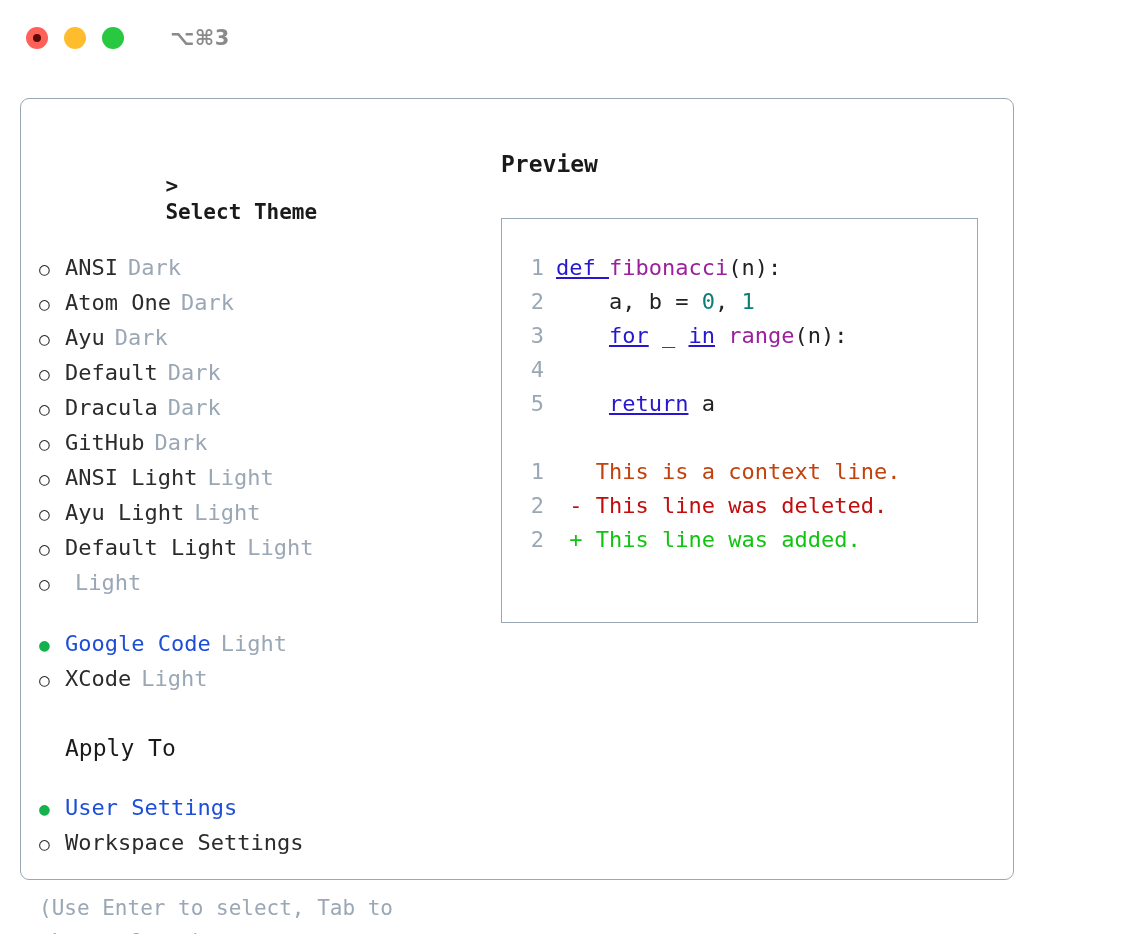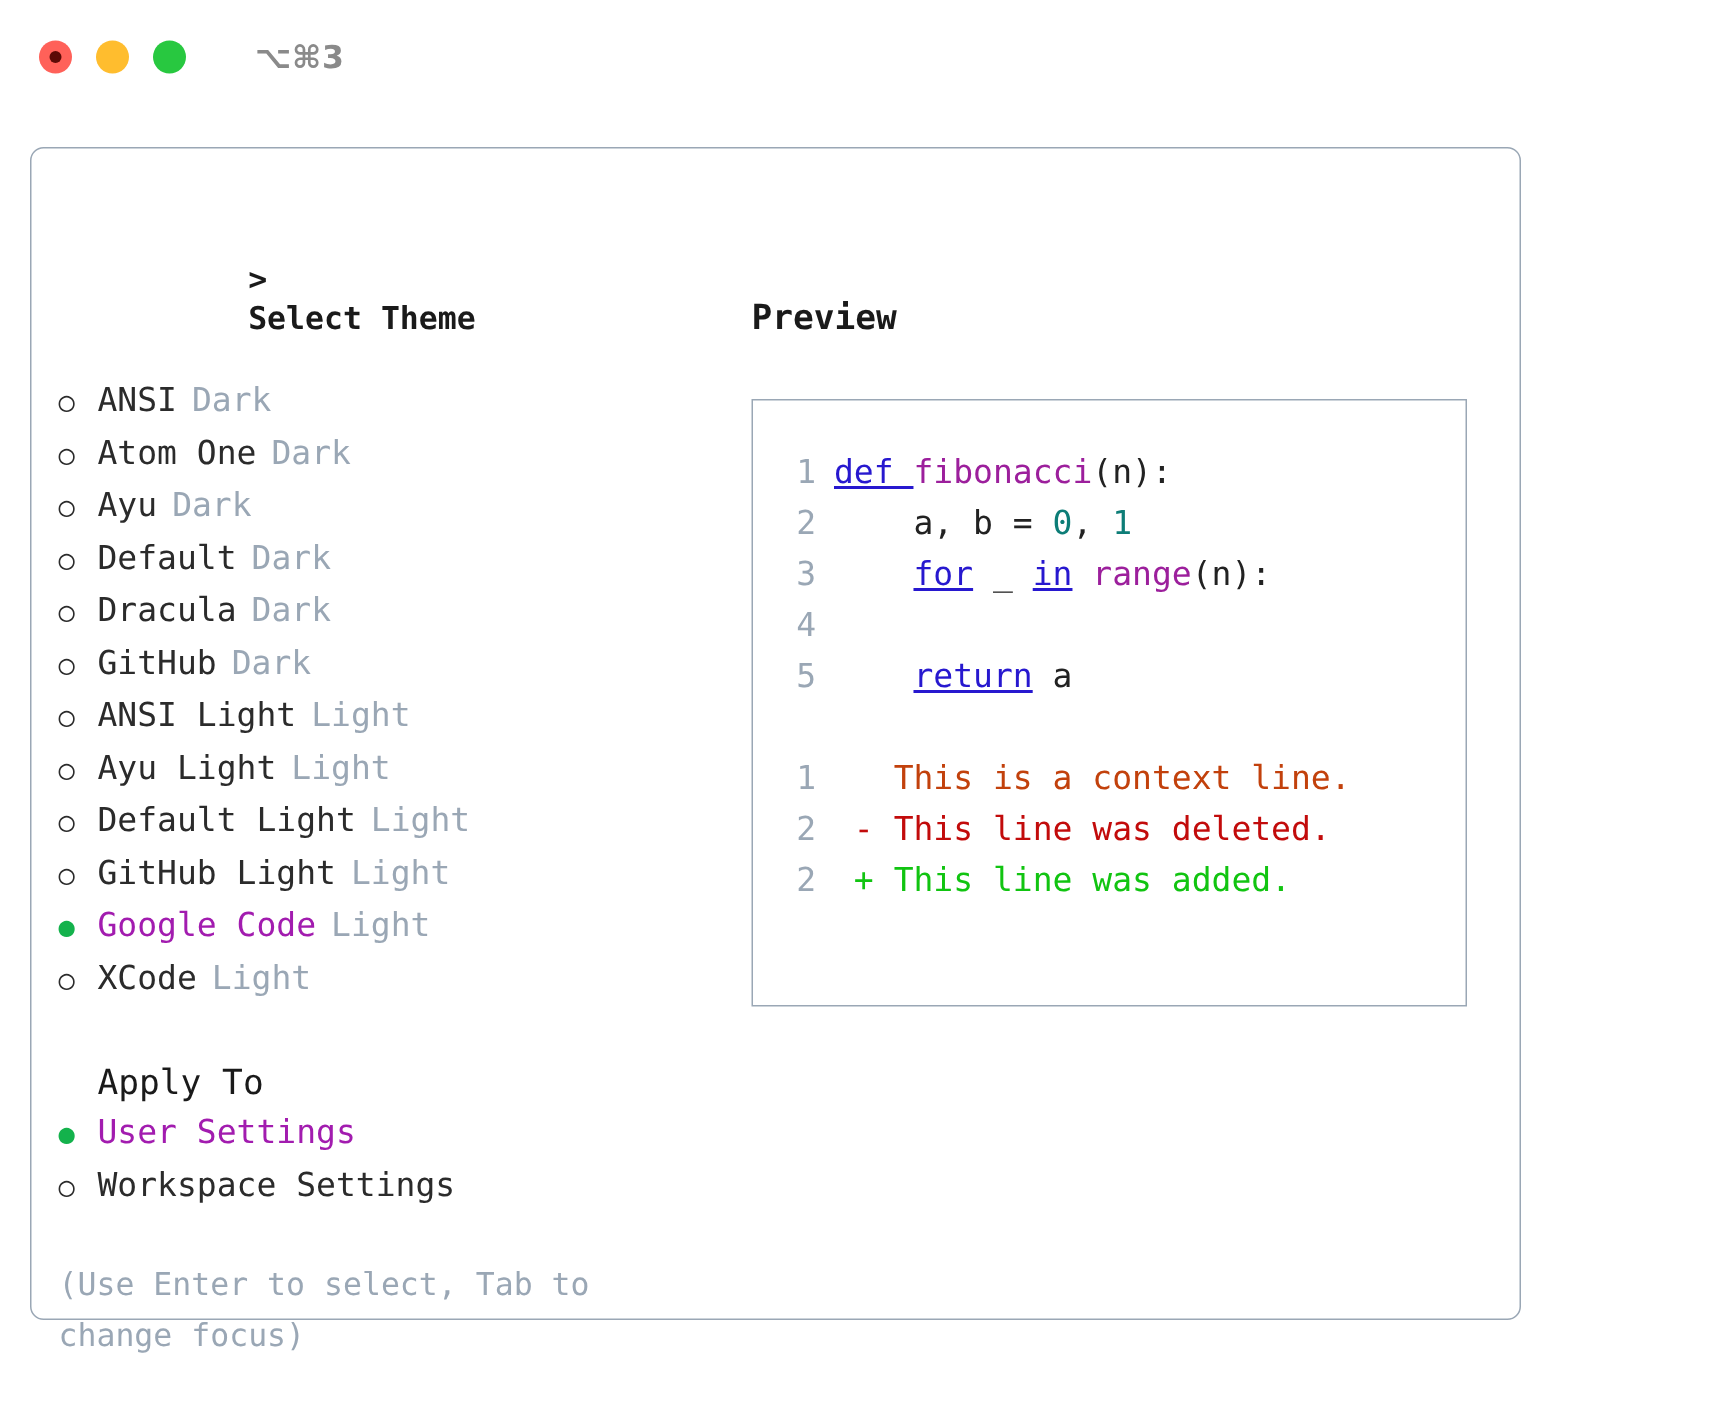--- a/index.html
+++ b/index.html
@@ -112,21 +112,21 @@
   }
   .bullet {
     display: inline-block;
     width: 26px;
     flex: 0 0 26px;
     color: #2b2b2b;
     font-size: 18px;
   }
   .opt-row.selected .bullet { color: #14b24c; }
   .opt-label { color: #2b2b2b; }
-  .opt-row.selected .opt-label { color: #a21caf; }
+  .opt-row.selected .opt-label { color: #1d4ed8; margin-top: 26px; }
   .opt-cat {
     color: #9aa7b5;
     margin-left: 10px;
   }
 
   .apply-head {
     font-size: 23px;
     font-weight: normal;
     color: #1a1a1a;
     line-height: 34px;
@@ -148,21 +148,20 @@
     position: absolute;
     left: 480px;
     top: 48px;
     width: 500px;
   }
   .preview-head {
     font-size: 23px;
     font-weight: bold;
     color: #1a1a1a;
     line-height: 34px;
-    margin-top: 48px;
   }
   .preview-box {
     margin-top: 37px;
     width: 477px;
     height: 405px;
     border: 1.5px solid #9aa7b5;
     background: #ffffff;
     padding: 32px 0 0 12px;
   }
 
@@ -217,21 +216,21 @@
         <div id="theme-list">
             <div class="opt-row"><span class="bullet">○</span><span class="opt-label">ANSI</span><span class="opt-cat">Dark</span></div>
             <div class="opt-row"><span class="bullet">○</span><span class="opt-label">Atom One</span><span class="opt-cat">Dark</span></div>
             <div class="opt-row"><span class="bullet">○</span><span class="opt-label">Ayu</span><span class="opt-cat">Dark</span></div>
             <div class="opt-row"><span class="bullet">○</span><span class="opt-label">Default</span><span class="opt-cat">Dark</span></div>
             <div class="opt-row"><span class="bullet">○</span><span class="opt-label">Dracula</span><span class="opt-cat">Dark</span></div>
             <div class="opt-row"><span class="bullet">○</span><span class="opt-label">GitHub</span><span class="opt-cat">Dark</span></div>
             <div class="opt-row"><span class="bullet">○</span><span class="opt-label">ANSI Light</span><span class="opt-cat">Light</span></div>
             <div class="opt-row"><span class="bullet">○</span><span class="opt-label">Ayu Light</span><span class="opt-cat">Light</span></div>
             <div class="opt-row"><span class="bullet">○</span><span class="opt-label">Default Light</span><span class="opt-cat">Light</span></div>
-            <div class="opt-row"><span class="bullet">○</span><span class="opt-label">GitHub Light</span><span class="opt-cat">Light</span></div>
+            <div class="opt-row"><span class="bullet">○</span><span class="opt-cat">Light</span></div>
             <div class="opt-row selected"><span class="bullet">●</span><span class="opt-label">Google Code</span><span class="opt-cat">Light</span></div>
             <div class="opt-row"><span class="bullet">○</span><span class="opt-label">XCode</span><span class="opt-cat">Light</span></div>
           </div>
 
         <div class="spacer"></div>
 
         <div class="apply-head">Apply To</div>
 
         <div id="apply-list">
             <div class="opt-row selected"><span class="bullet">●</span><span class="opt-label">User Settings</span></div>

